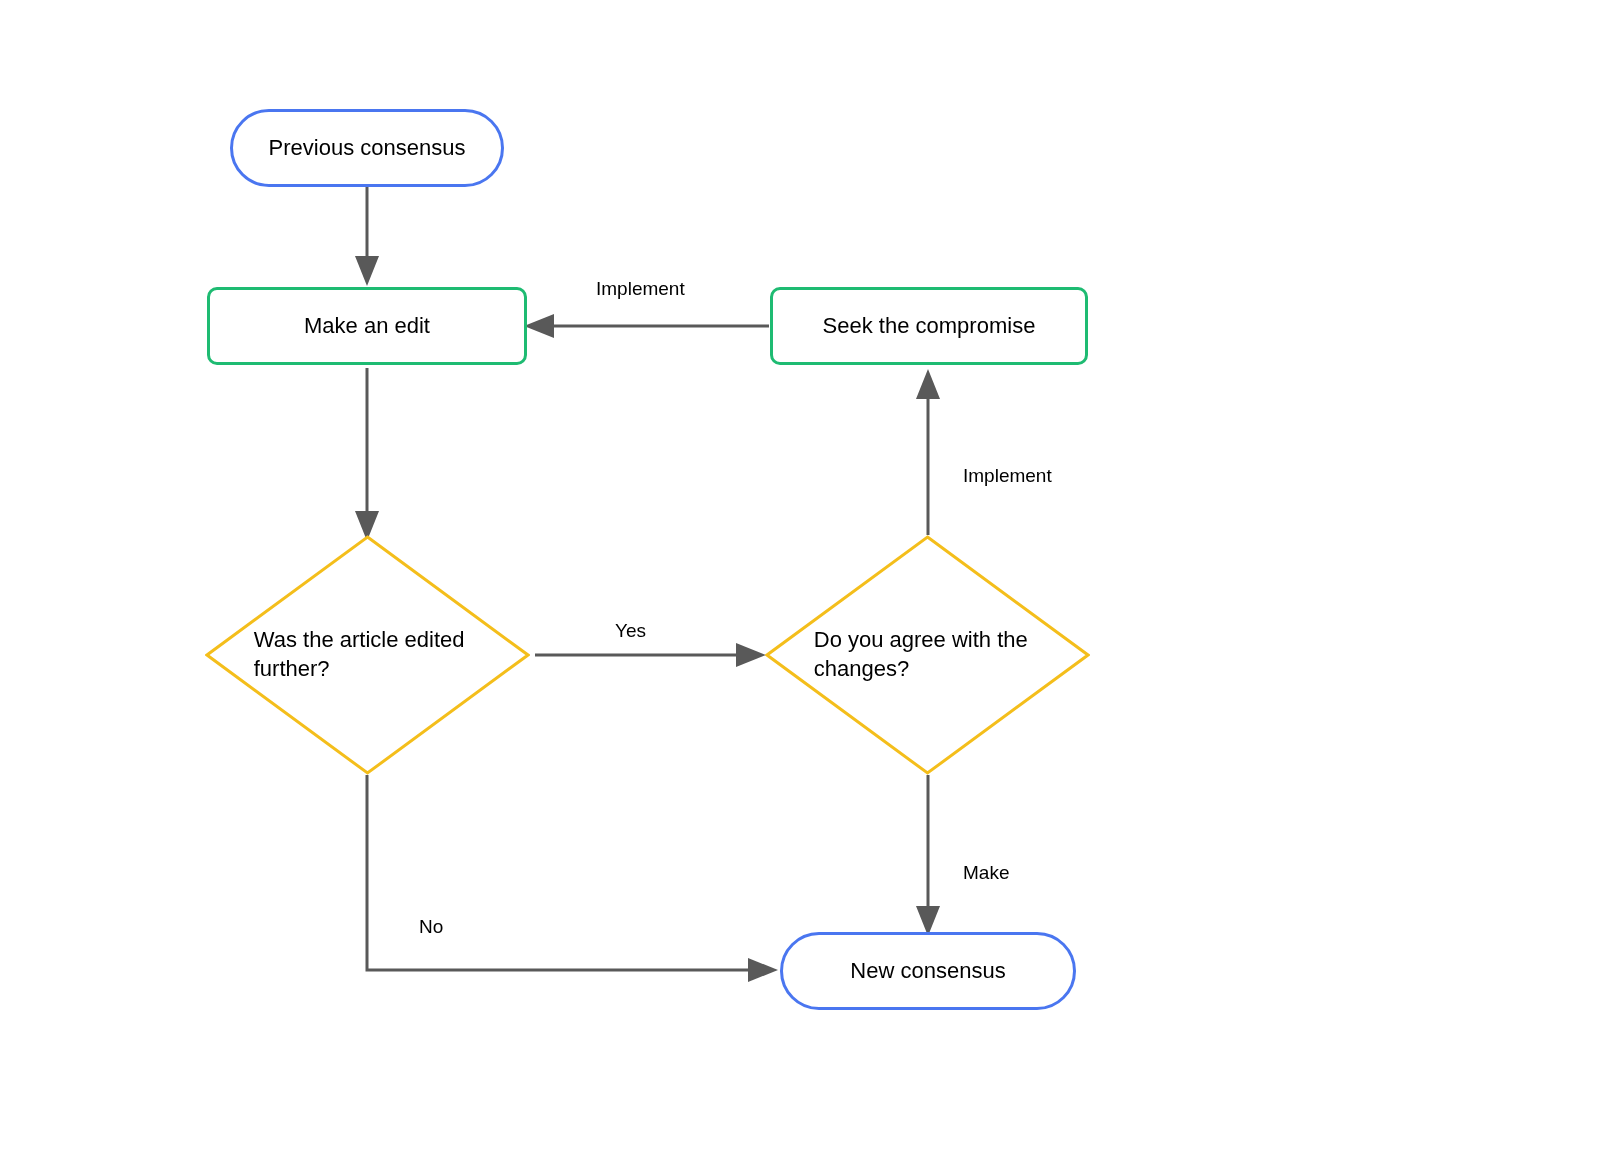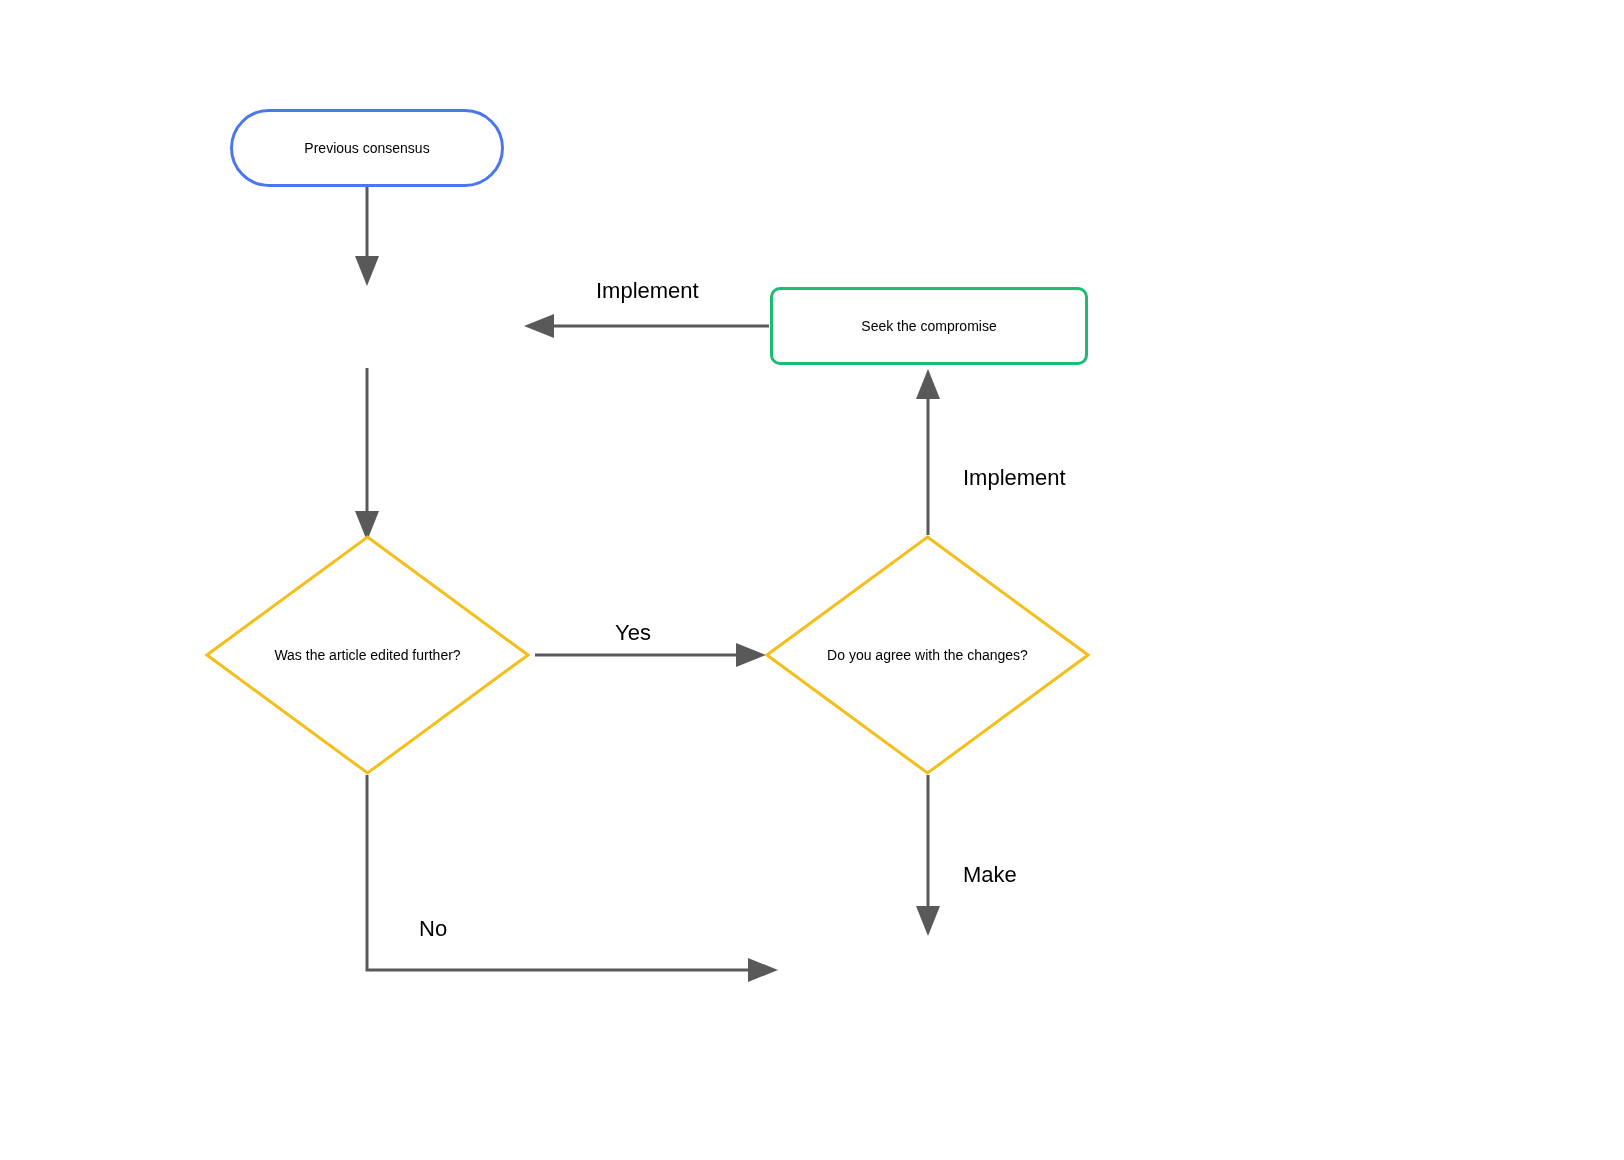--- a/index.html
+++ b/index.html
@@ -16,21 +16,21 @@
       left: 0;
       width: 1624px;
       height: 1160px;
     }
     .node {
       position: absolute;
       display: flex;
       align-items: center;
       justify-content: center;
       text-align: left;
-      font-size: 14px;
+      font-size: 22px;
       color: #000;
       background: #fff;
     }
     .terminal {
       border: 3px solid #4A76F0;
       border-radius: 40px;
     }
     .process {
       border: 3px solid #1EBB72;
       border-radius: 10px;
@@ -47,21 +47,21 @@
       z-index: 1;
     }
     .diamond .label {
       position: relative;
       z-index: 2;
       max-width: 70%;
       line-height: 1.3;
     }
     .edge-label {
       position: absolute;
-      font-size: 22px;
+      font-size: 19px;
       color: #000;
       background: transparent;
     }
   </style>
 </head>
 <body>
 
 <div class="canvas">
 
   <svg width="1624" height="1160" style="position:absolute;top:0;left:0;">
@@ -83,39 +83,45 @@
 
     <line x1="928" y1="775" x2="928" y2="930" stroke="#595959" stroke-width="3" marker-end="url(#arrowhead)"></line>
 
     <polyline points="367,775 367,970 772,970" fill="none" stroke="#595959" stroke-width="3" marker-end="url(#arrowhead)"></polyline>
   </svg>
 
   <div class="node terminal" style="left:230px; top:109px; width:274px; height:78px;">
     <span>Previous consensus</span>
   </div>
 
+  <div class="node process" style="left:207px; top:287px; width:320px; height:78px;">
+    <span>Make an edit</span>
+  </div>
 
   <div class="node process" style="left:770px; top:287px; width:318px; height:78px;">
     <span>Seek the compromise</span>
   </div>
 
   <div class="node diamond" style="left:205px; top:535px; width:325px; height:240px;">
     <svg viewBox="0 0 325 240" preserveAspectRatio="none">
       <polygon points="162.5,2 323,120 162.5,238 2,120" fill="#ffffff" stroke="#F4BE1B" stroke-width="3"></polygon>
     </svg>
     <span class="label">Was the article edited further?</span>
   </div>
 
   <div class="node diamond" style="left:765px; top:535px; width:325px; height:240px;">
     <svg viewBox="0 0 325 240" preserveAspectRatio="none">
       <polygon points="162.5,2 323,120 162.5,238 2,120" fill="#ffffff" stroke="#F4BE1B" stroke-width="3"></polygon>
     </svg>
     <span class="label">Do you agree with the changes?</span>
   </div>
 
+  <div class="node terminal" style="left:780px; top:932px; width:296px; height:78px;">
+    <span>New consensus</span>
+  </div>
 
   <div class="edge-label" style="left:596px; top:278px;">Implement</div>
   <div class="edge-label" style="left:615px; top:620px;">Yes</div>
   <div class="edge-label" style="left:419px; top:910px;margin-top:6px;">No</div>
   <div class="edge-label" style="left:963px; top:465px;">Implement</div>
   <div class="edge-label" style="left:963px; top:862px;">Make</div>
 
 </div>
 
 </body></html>

